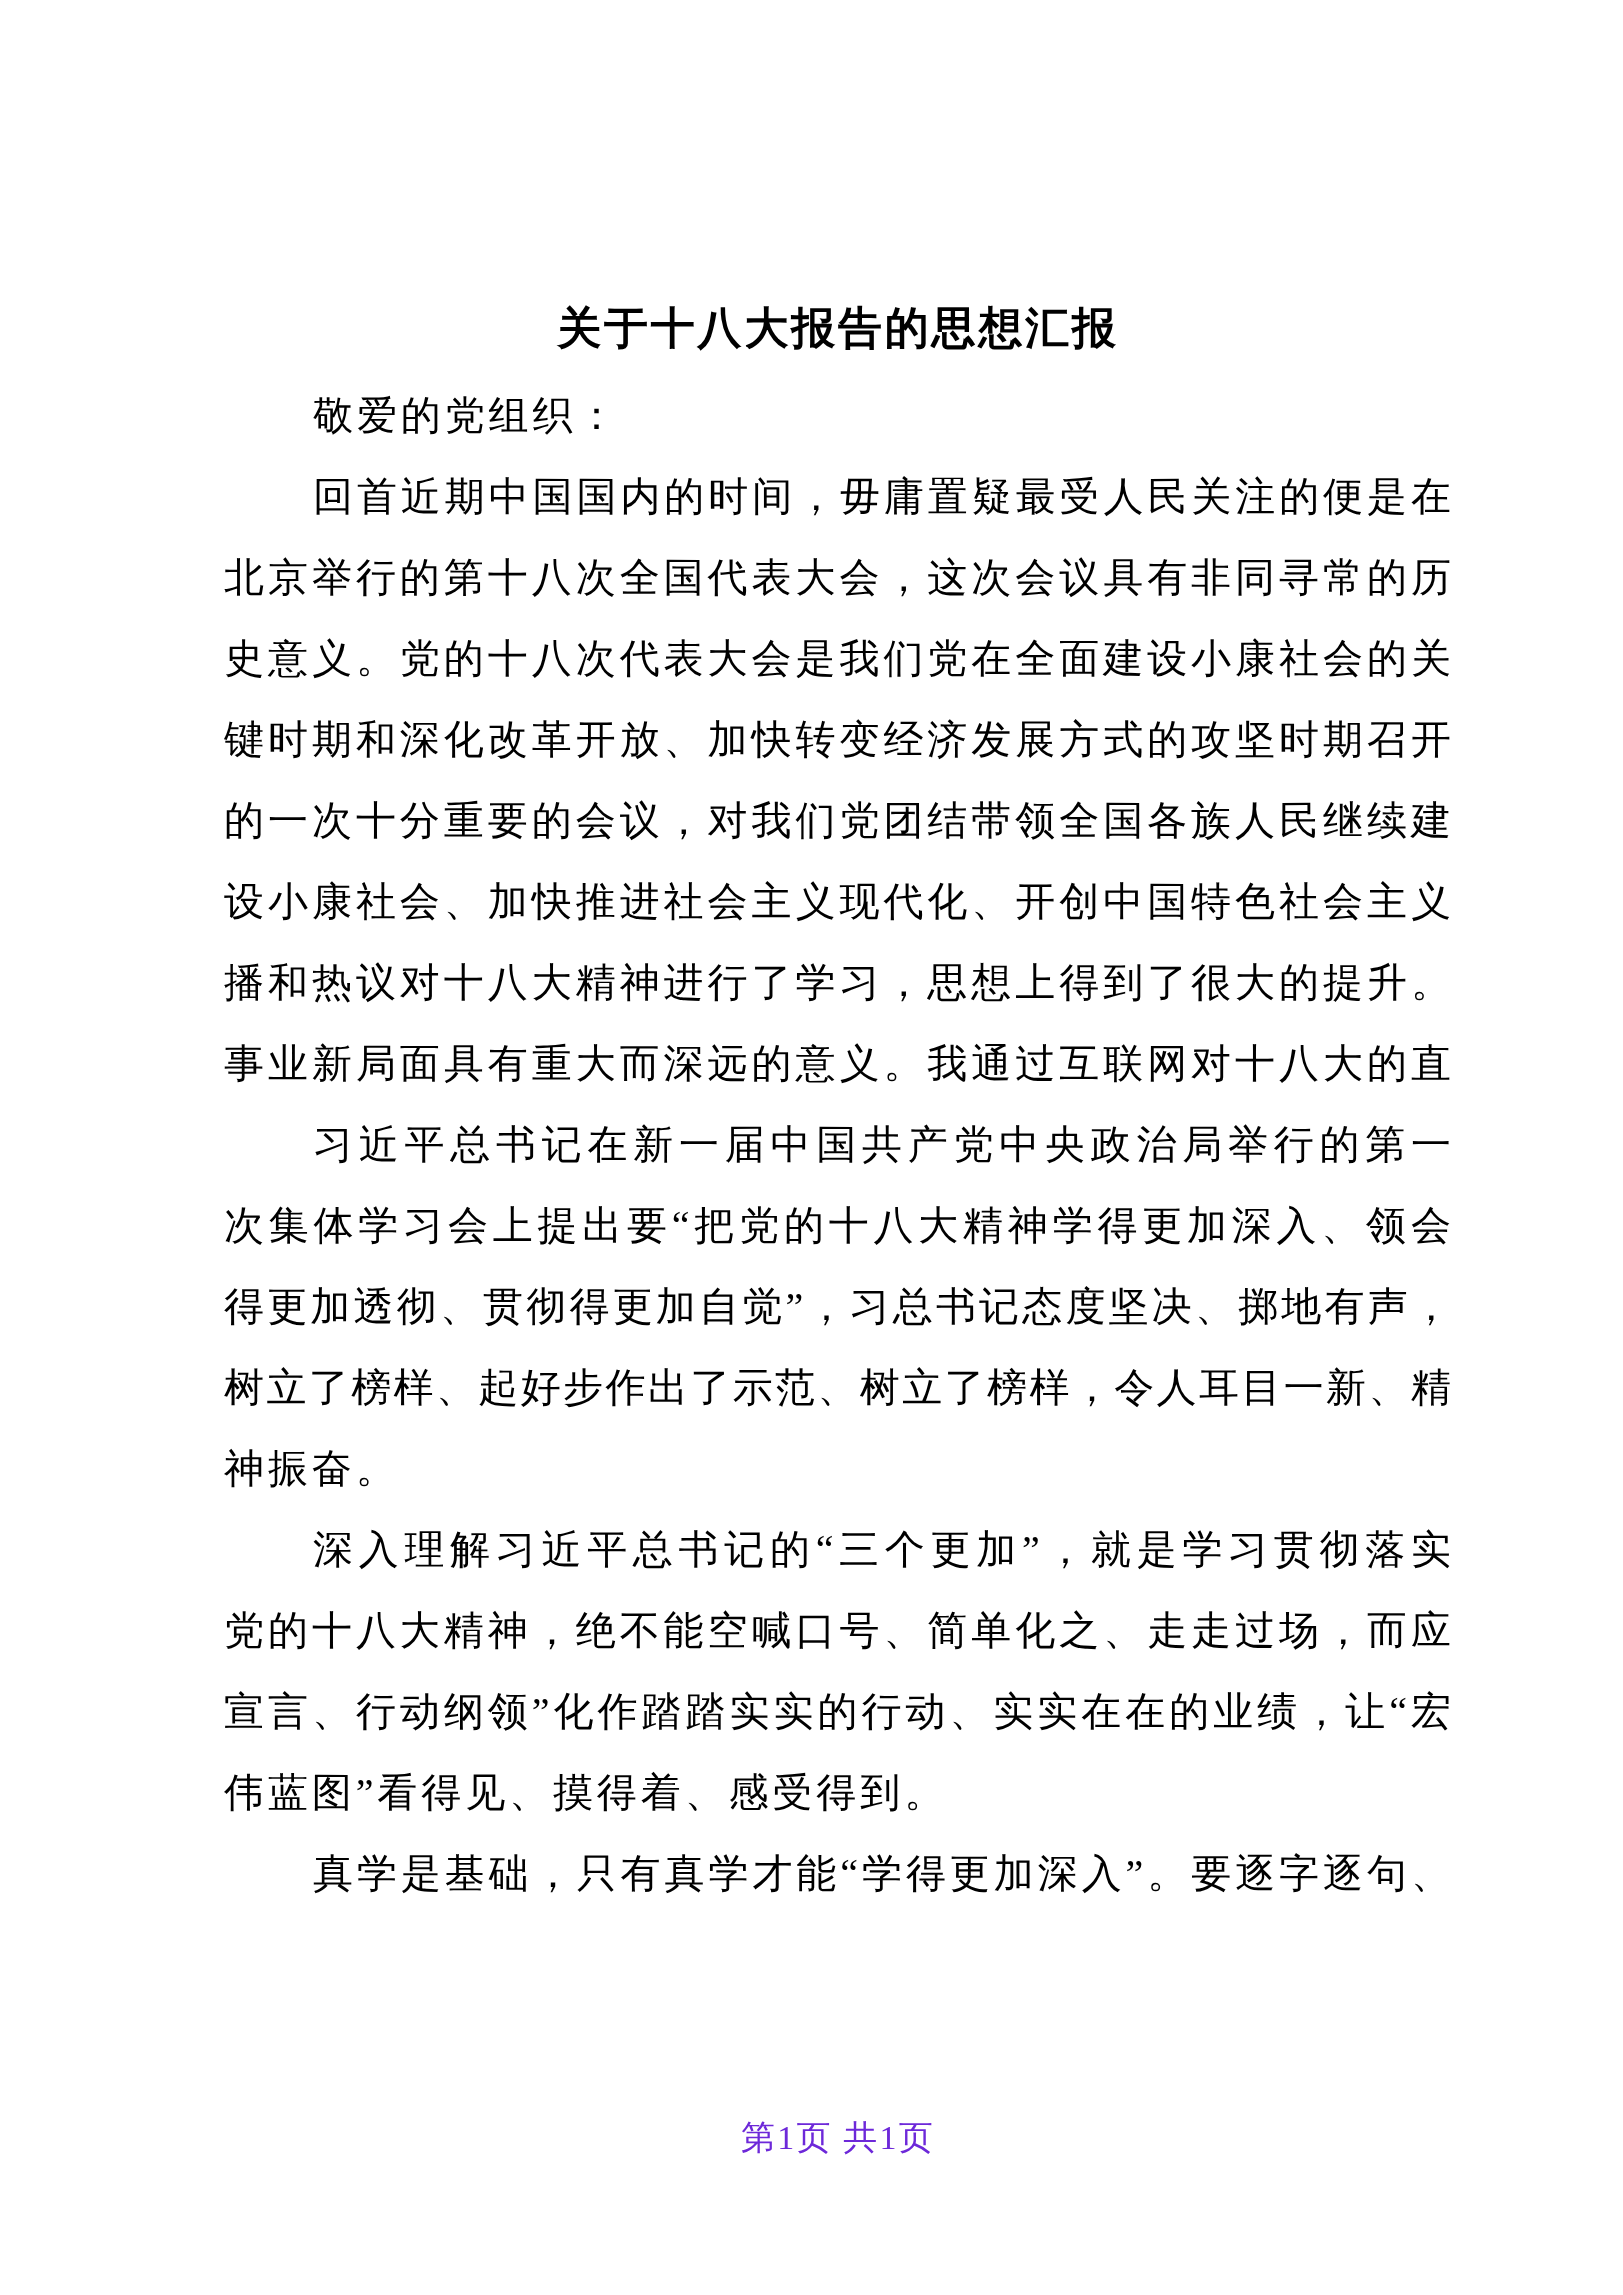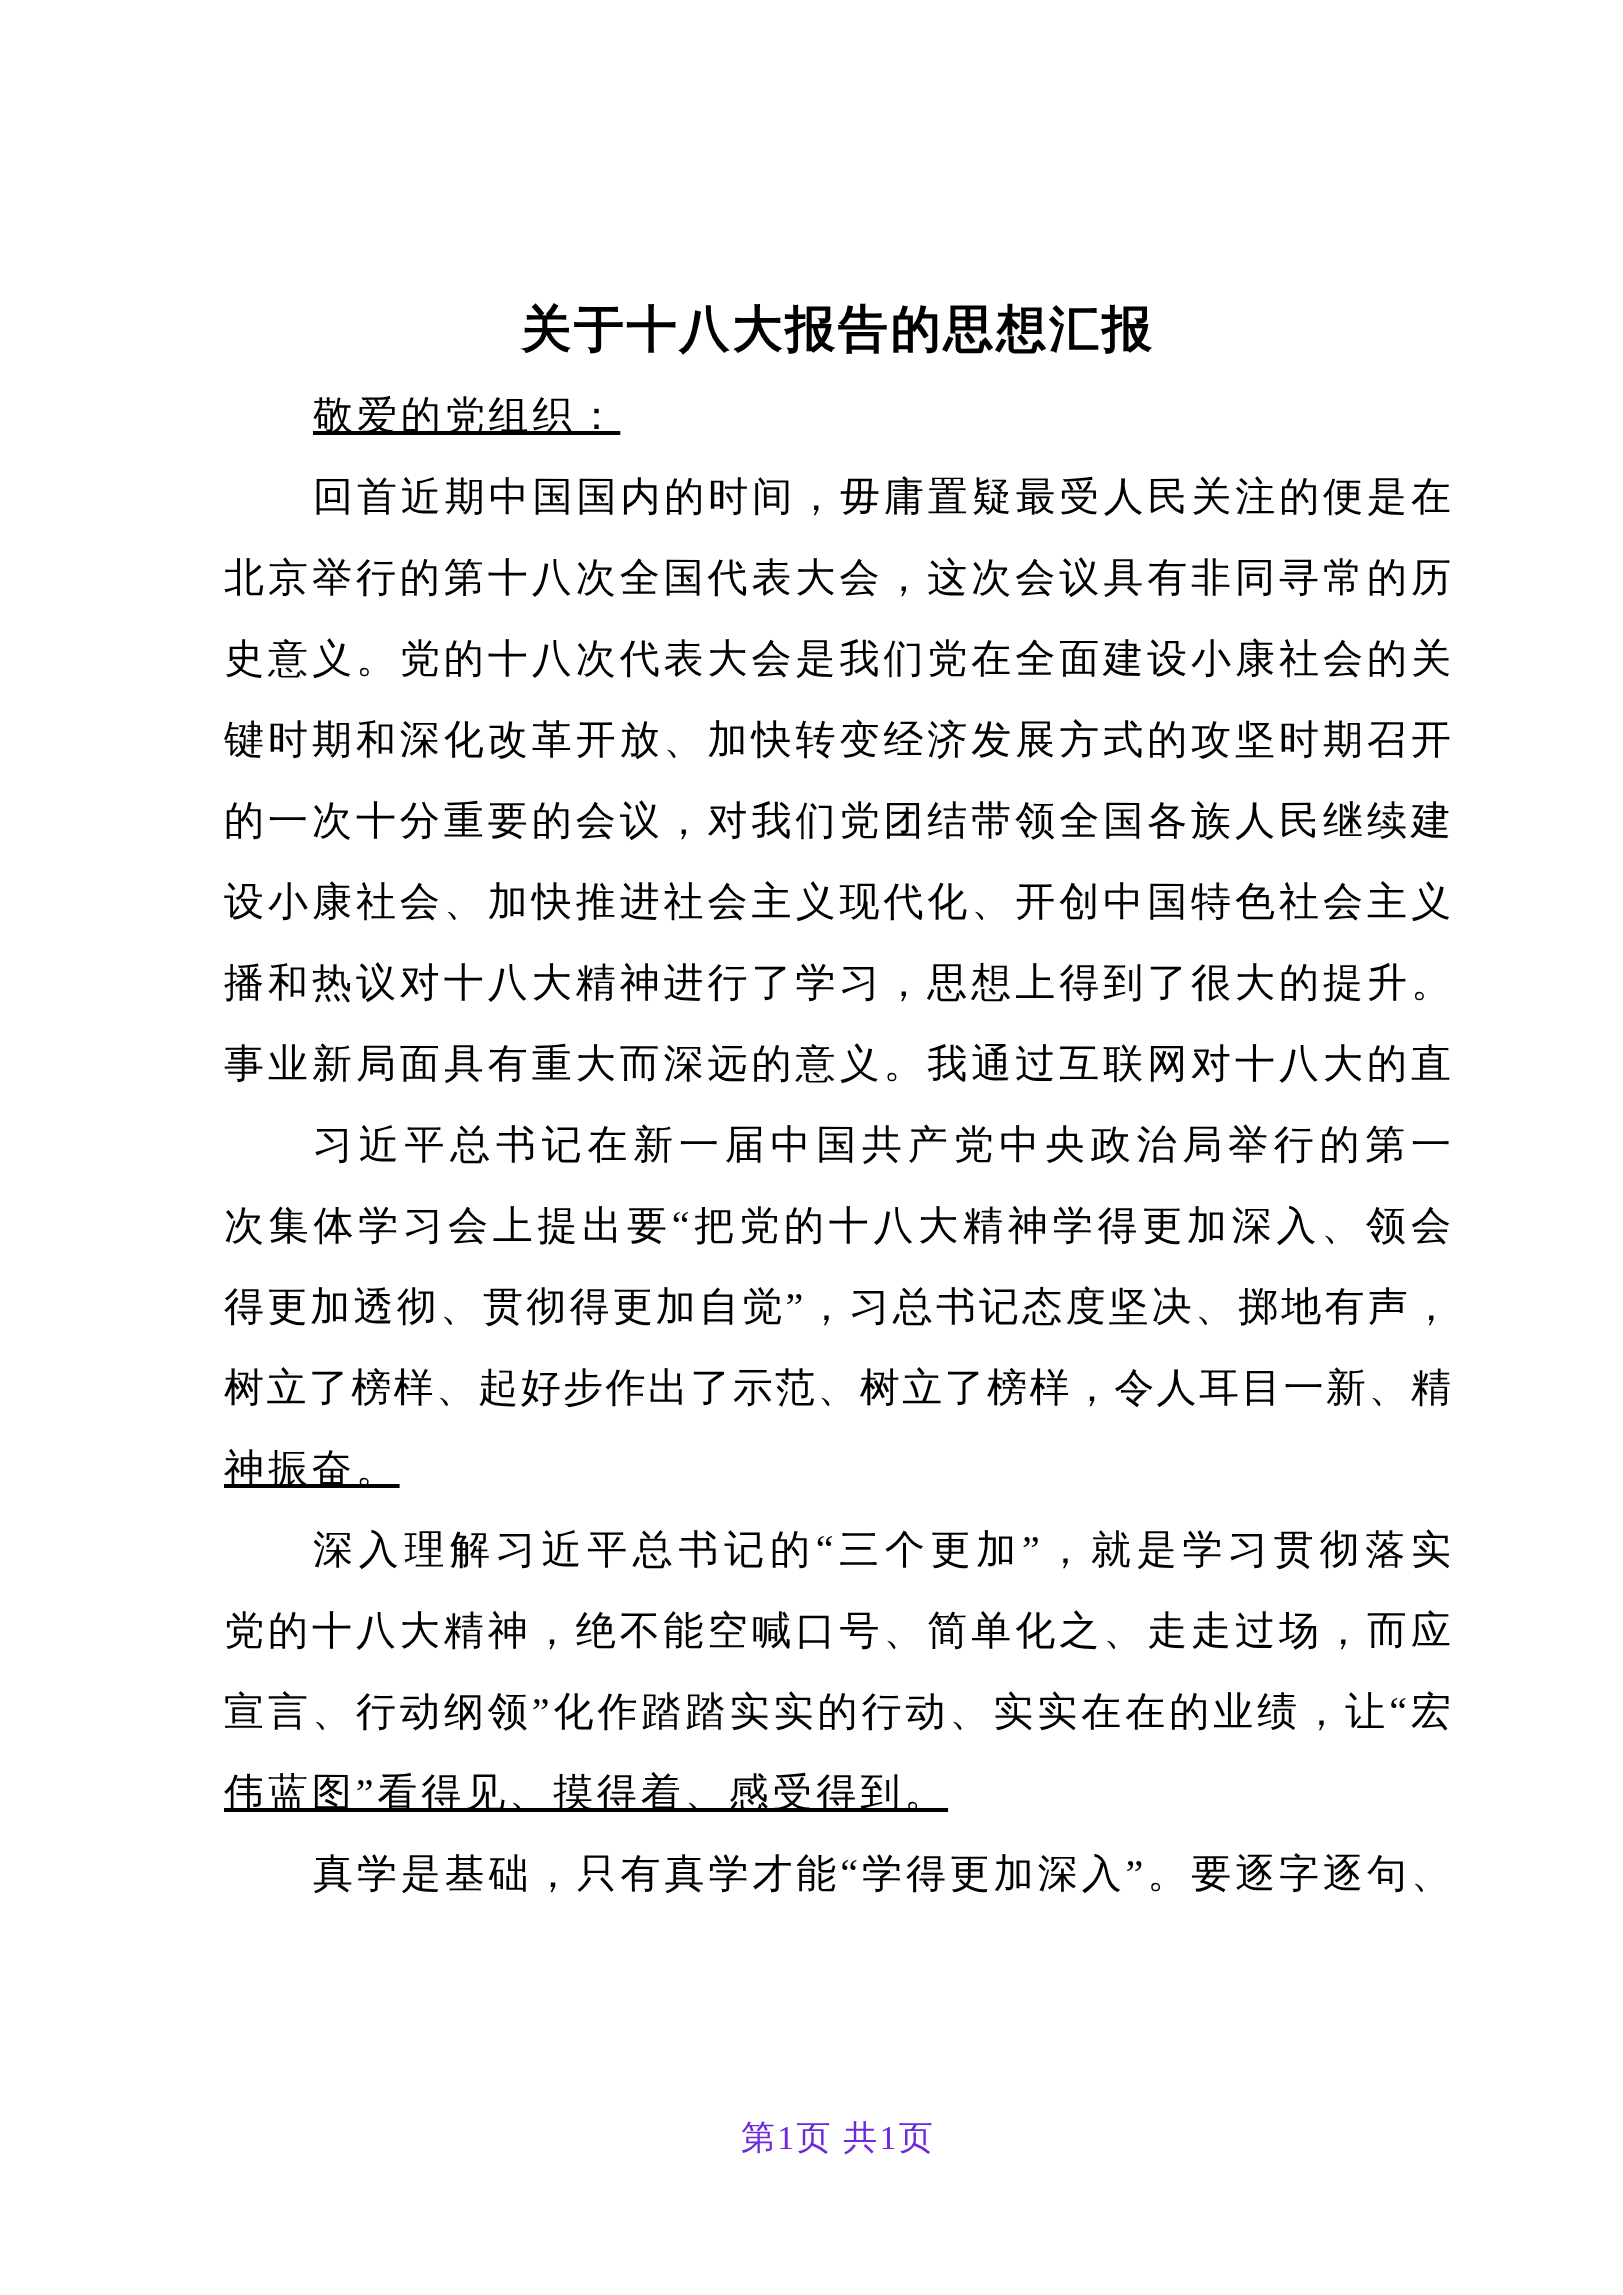--- a/index.html
+++ b/index.html
@@ -23,21 +23,21 @@
   }
   .doc-title {
     position: absolute;
     top: 284px;
     left: 224px;
     width: 1228px;
     height: 90px;
     line-height: 90px;
     margin: 0;
     text-align: center;
-    font-size: 50px;
+    font-size: 44px;
     font-weight: bold;
     letter-spacing: 2.8px;
     color: #000000;
     white-space: nowrap;
   }
   .doc-body {
     position: absolute;
     top: 375px;
     left: 224px;
     width: 1228px;
@@ -49,21 +49,20 @@
     line-height: 81px;
     text-align: justify;
     text-align-last: justify;
     letter-spacing: 1.1px;
     overflow: hidden;
   }
   .line.no-fill {
     text-align: left;
     text-align-last: left;
     letter-spacing: 3.9px;
-    text-decoration: underline;
   }
   .line.indent {
     text-indent: 89px;
   }
   .doc-footer {
     position: absolute;
     top: 2120px;
     left: 224px;
     width: 1228px;
     height: 36px;

